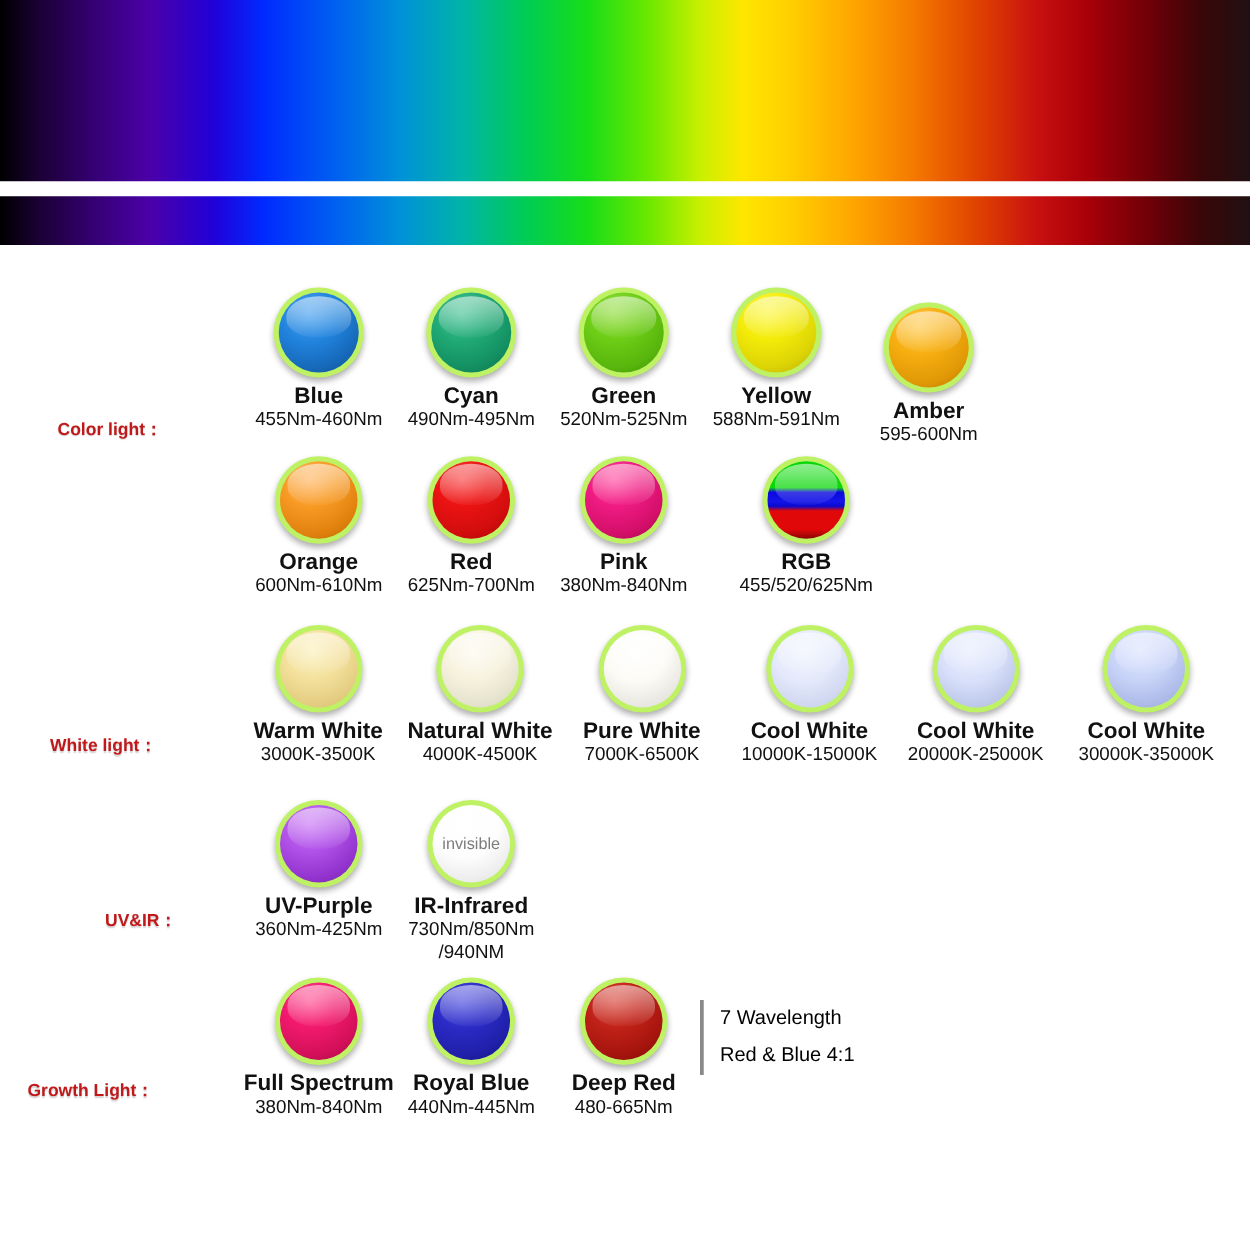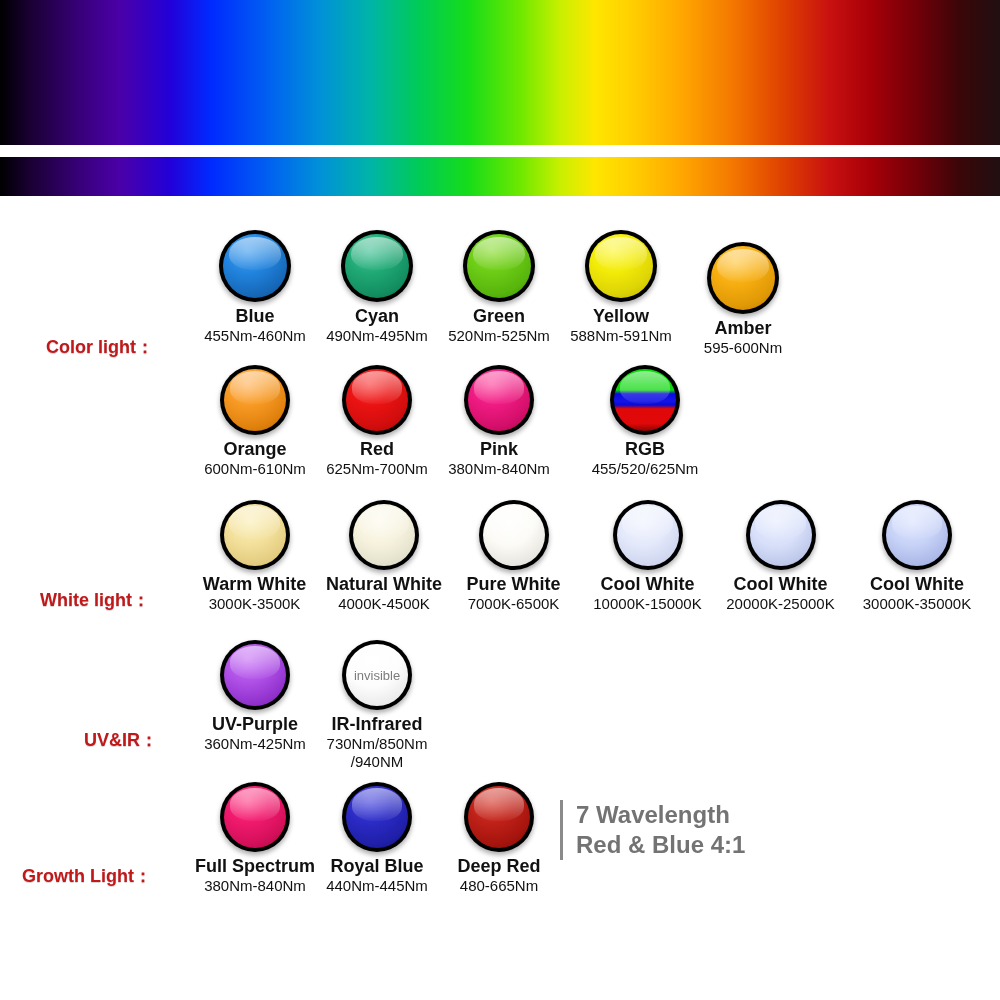--- a/index.html
+++ b/index.html
@@ -57,36 +57,36 @@
   
   .row {
     position: absolute;
     left: 0;
     width: 1000px;
   }
   .row-label {
     position: absolute;
     color: #c1181a;
     font-weight: bold;
-    font-size: 18px;
+    font-size: 14px;
     letter-spacing: 0px;
     white-space: nowrap;
     text-shadow: 0 1px 1px rgba(0,0,0,.18);
   }
 
   .item {
     position: absolute;
     text-align: center;
     white-space: nowrap;
   }
   .bulb {
     position: relative;
     margin: 0 auto;
     border-radius: 50%;
-    background: #000000;
+    background: #bef264;
     box-shadow: 0 3px 5px rgba(0,0,0,.33);
   }
   .bulb .inner {
     position: absolute;
     left: 4px; top: 4px; right: 4px; bottom: 4px;
     border-radius: 50%;
     overflow: hidden;
   }
   
   .bulb .inner::after {
@@ -123,23 +123,23 @@
 
   
   #side-note {
     position: absolute;
     left: 560px;
     top: 800px;
     border-left: 3px solid #8a8a8a;
     padding-left: 13px;
   }
   #side-note div {
-    font-size: 24px;
-    font-weight: bold;
-    color: #737373;
+    font-size: 16px;
+    font-weight: normal;
+    color: #000000;
     line-height: 30px;
     white-space: nowrap;
   }
 </style>
 </head>
 <body>
 
 <div id="spectrum-wrap">
   <div class="spectrum-band" id="spectrum-main"></div>
   <div class="spectrum-band" id="spectrum-thin"></div>

